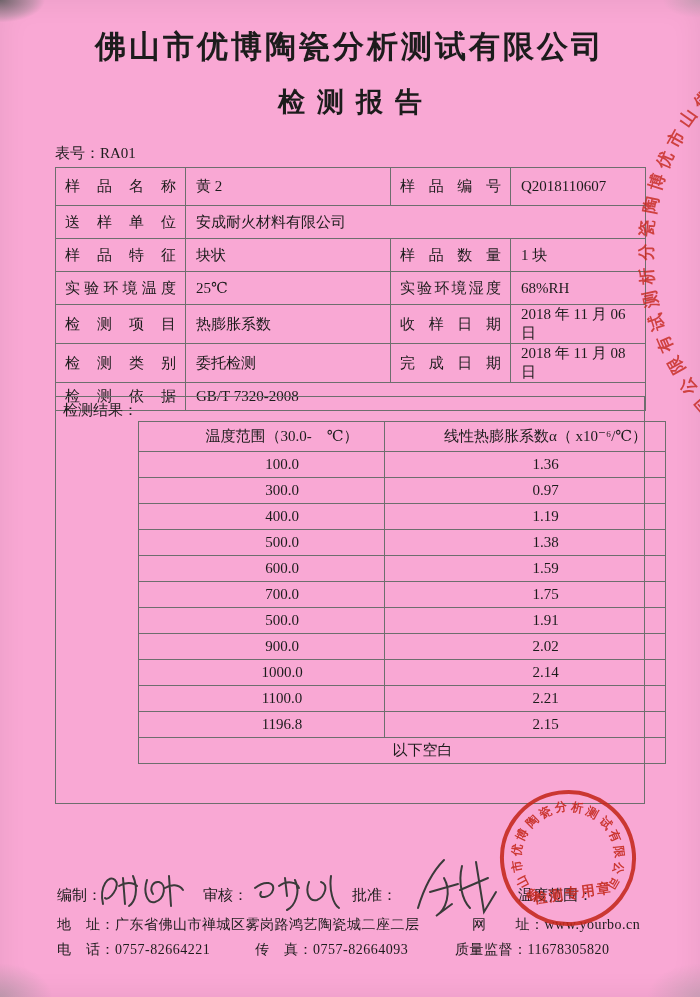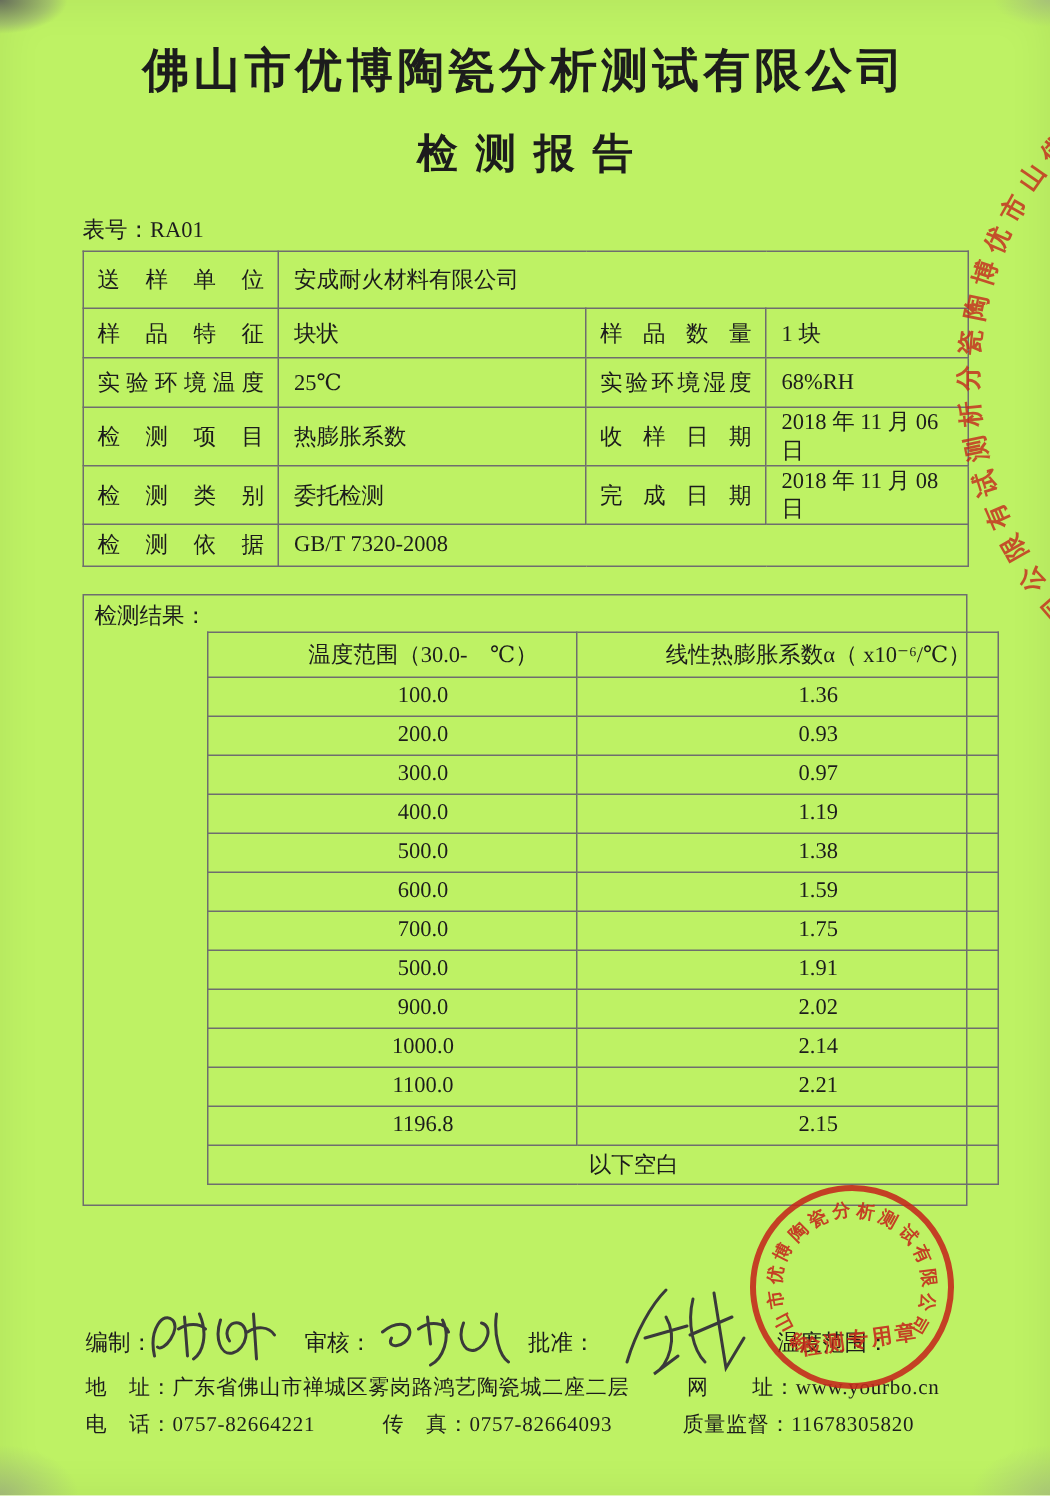--- a/index.html
+++ b/index.html
@@ -1,18 +1,18 @@
 <!DOCTYPE html>
 <html><head>
 <meta charset="utf-8">
 <style>
   html,body{margin:0;padding:0;background:#ffffff;}
   .page{
     position:relative;width:700px;height:997px;margin:0 auto;
-    background:#bef264;
+    background:#f9a8d4;
     font-family:"Liberation Serif","DejaVu Serif",serif;
     color:#1c1c1c;overflow:hidden;
     box-shadow:inset 0 0 30px rgba(0,0,0,0.07);
   }
   
   .corner{position:absolute;pointer-events:none;z-index:5;}
   .corner.tl{left:0;top:0;width:70px;height:40px;
     background:radial-gradient(ellipse 60px 30px at 0 0, rgba(90,90,90,.85), rgba(120,120,120,.35) 55%, transparent 75%);}
   .corner.tr{right:0;top:0;width:60px;height:30px;
     background:radial-gradient(ellipse 50px 24px at 100% 0, rgba(150,150,150,.45), transparent 75%);}
@@ -91,20 +91,26 @@
   </div>
 
   <table class="info-table">
     <colgroup>
         <col style="width:130px">
         <col style="width:205px">
         <col style="width:120px">
         <col style="width:135px">
       </colgroup>
     <tbody>
+        <tr>
+      <td class="lbl">样 品 名 称</td>
+      <td class="val">黄 2</td>
+      <td class="lbl">样 品 编 号</td>
+      <td class="val">Q2018110607</td>
+    </tr>
     <tr>
       <td class="lbl">送 样 单 位</td>
       <td class="val" colspan="3">安成耐火材料有限公司</td>
     </tr>
     <tr>
       <td class="lbl">样 品 特 征</td>
       <td class="val">块状</td>
       <td class="lbl">样 品 数 量</td>
       <td class="val">1 块</td>
     </tr>
@@ -139,24 +145,20 @@
       <tbody>
           <tr class="hdr">
         <td class="c1">温度范围（30.0-　℃）</td>
         <td class="c2">线性热膨胀系数α（ x10⁻⁶/℃）</td>
       </tr>
       </tbody>
         <tbody id="results-body">
           <tr>
             <td class="c1">100.0</td>
             <td class="c2">1.36</td>
-          </tr>
-          <tr>
-            <td class="c1">200.0</td>
-            <td class="c2">0.93</td>
           </tr>
           <tr>
             <td class="c1">300.0</td>
             <td class="c2">0.97</td>
           </tr>
           <tr>
             <td class="c1">400.0</td>
             <td class="c2">1.19</td>
           </tr>
           <tr>
@@ -213,21 +215,21 @@
     <span class="sl" style="left:352px">批准：</span>
     <svg class="sig-svg" style="left:400px;top:-30px" width="105" height="78">
       <path d="M18,60 C24,40 34,22 44,12 M30,44 L58,36 M44,30 C52,44 46,62 36,68 L52,56 M62,18 C58,34 62,52 70,60 M60,42 L88,30 M76,14 L84,64 L96,44"></path>
     </svg>
     <span class="sl" style="left:518px">温度范围：</span>
   </div>
 
   <div class="foot" style="left:57px;top:916px;">
     <span>地　址：</span><span>广东省佛山市禅城区雾岗路鸿艺陶瓷城二座二层</span>
   </div>
-  <div class="foot" style="left:458px;top:916px;">
+  <div class="foot" style="left:472px;top:916px;">
     <span>网　　址：</span><span>www.yourbo.cn</span>
   </div>
   <div class="foot" style="left:57px;top:941px;">
     <span>电　话：</span><span>0757-82664221</span>
   </div>
   <div class="foot" style="left:255px;top:941px;">
     <span>传　真：</span><span>0757-82664093</span>
   </div>
   <div class="foot" style="left:455px;top:941px;">
     <span>质量监督：</span><span>11678305820</span>

